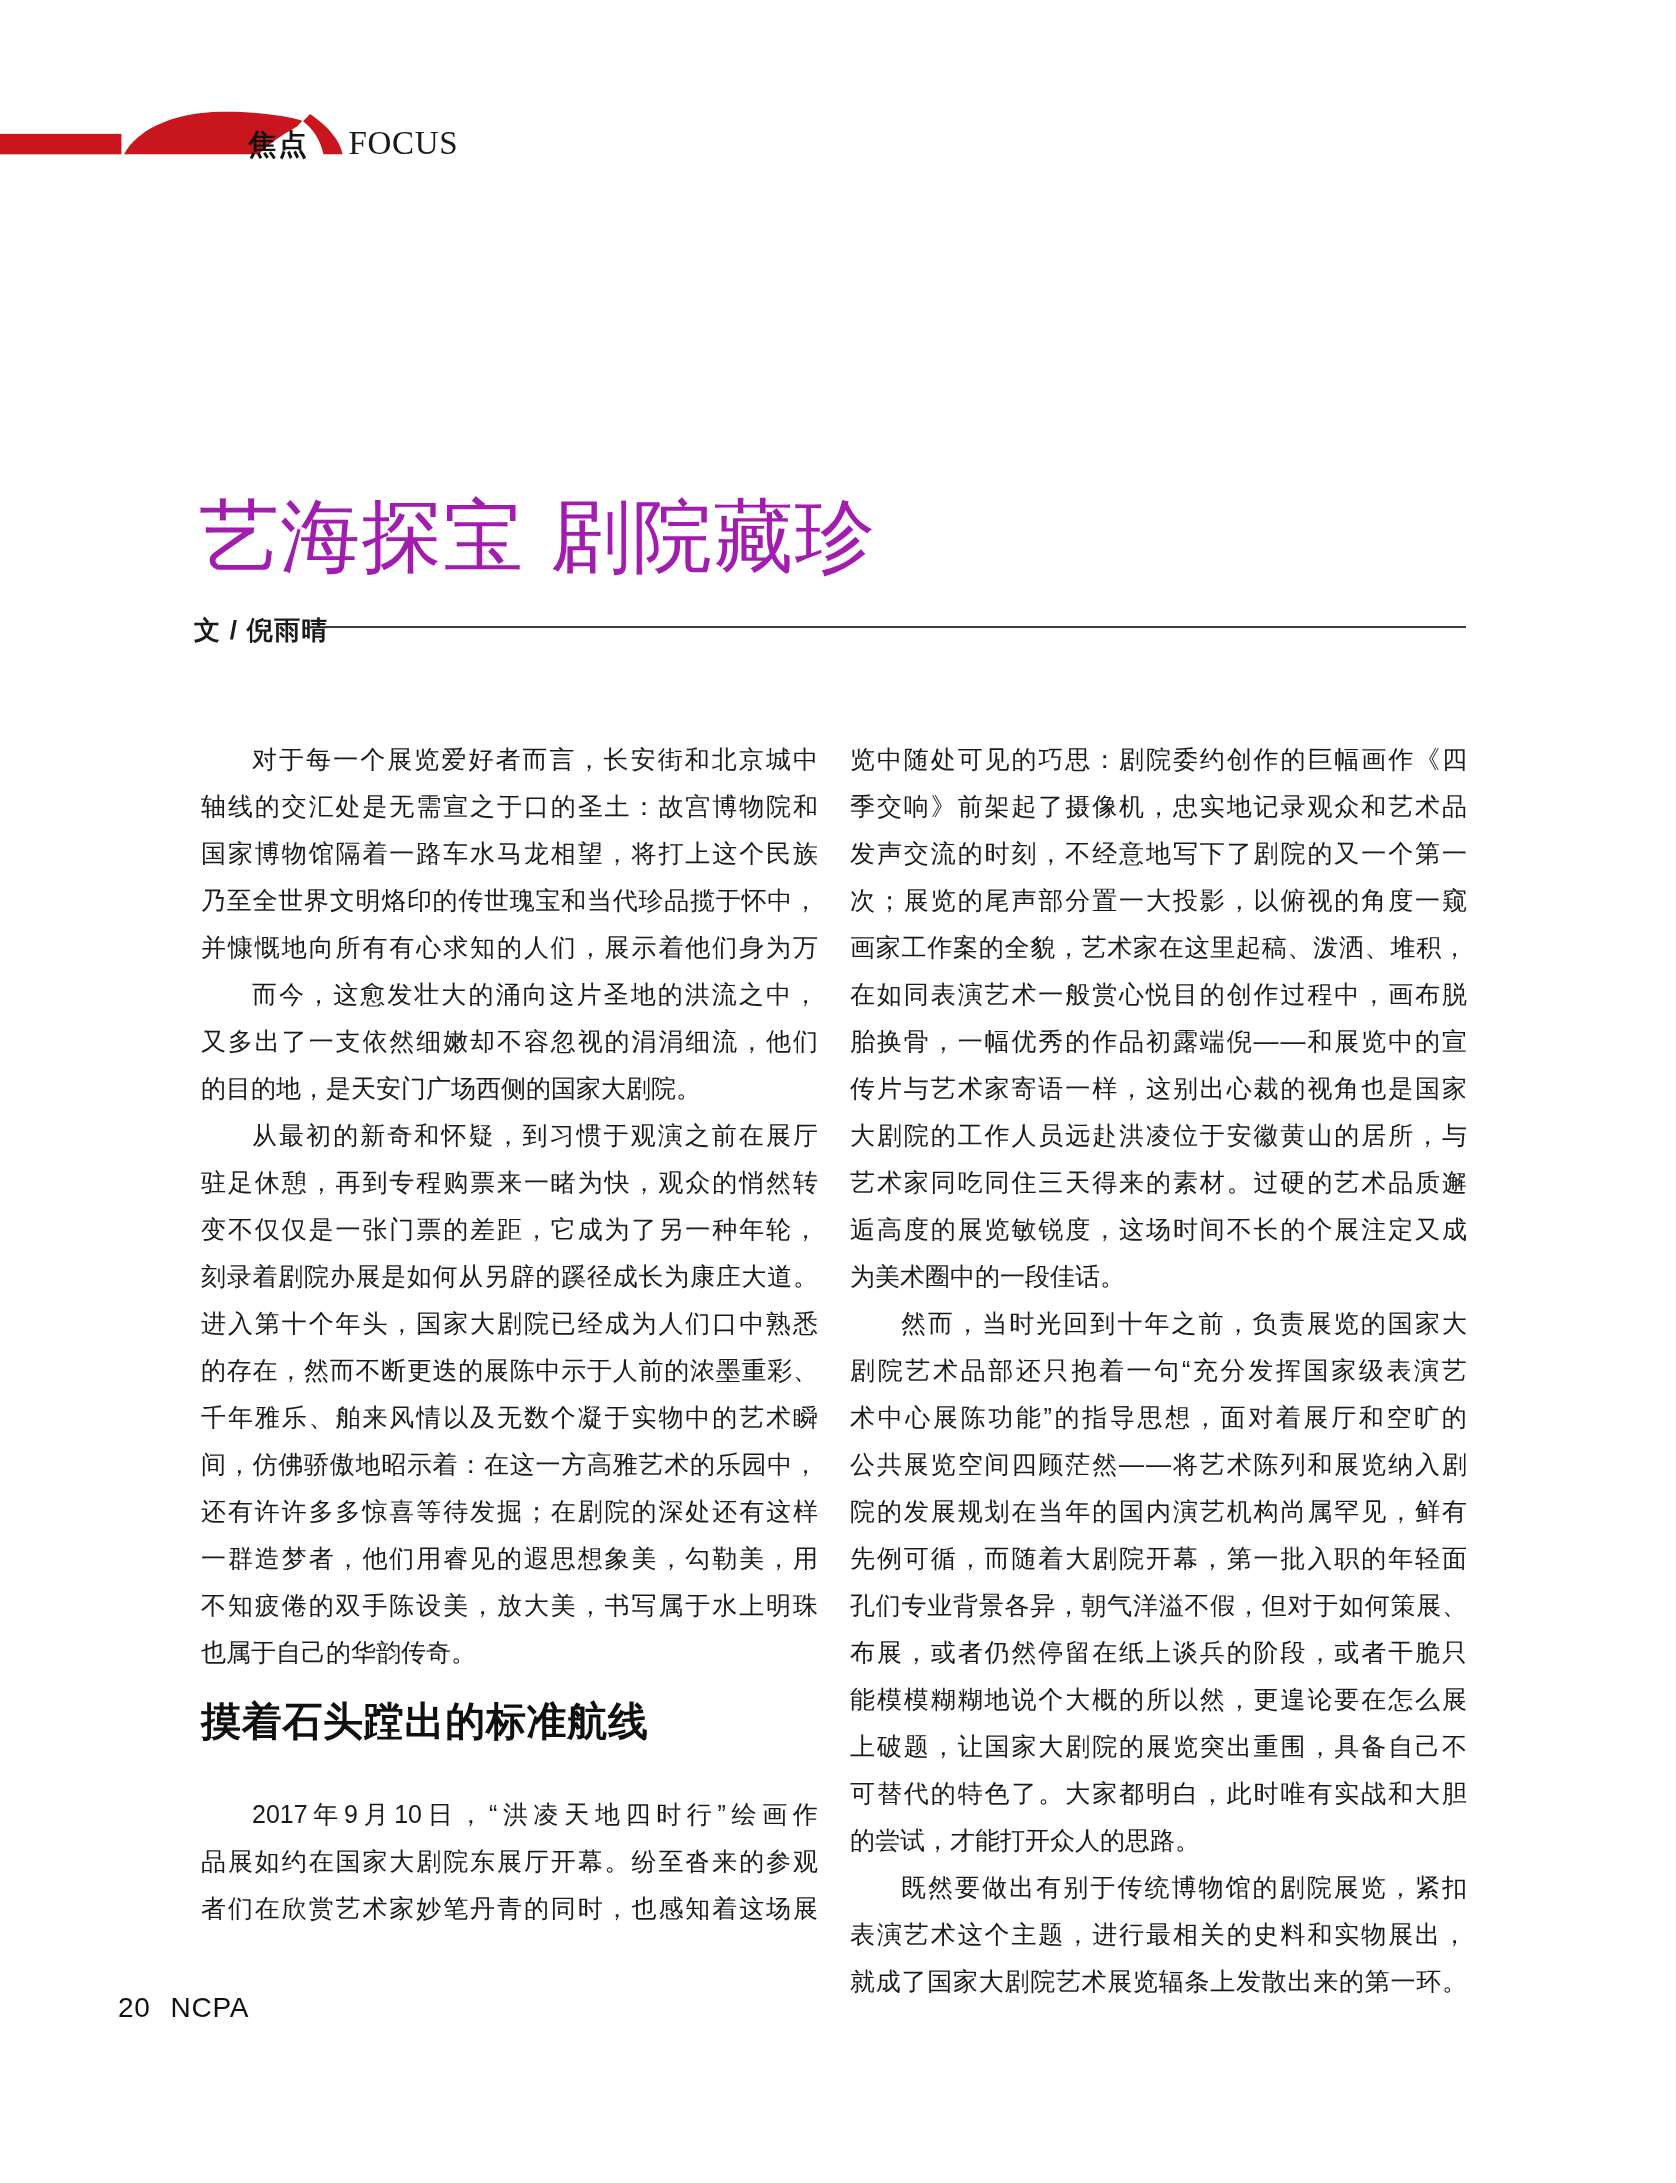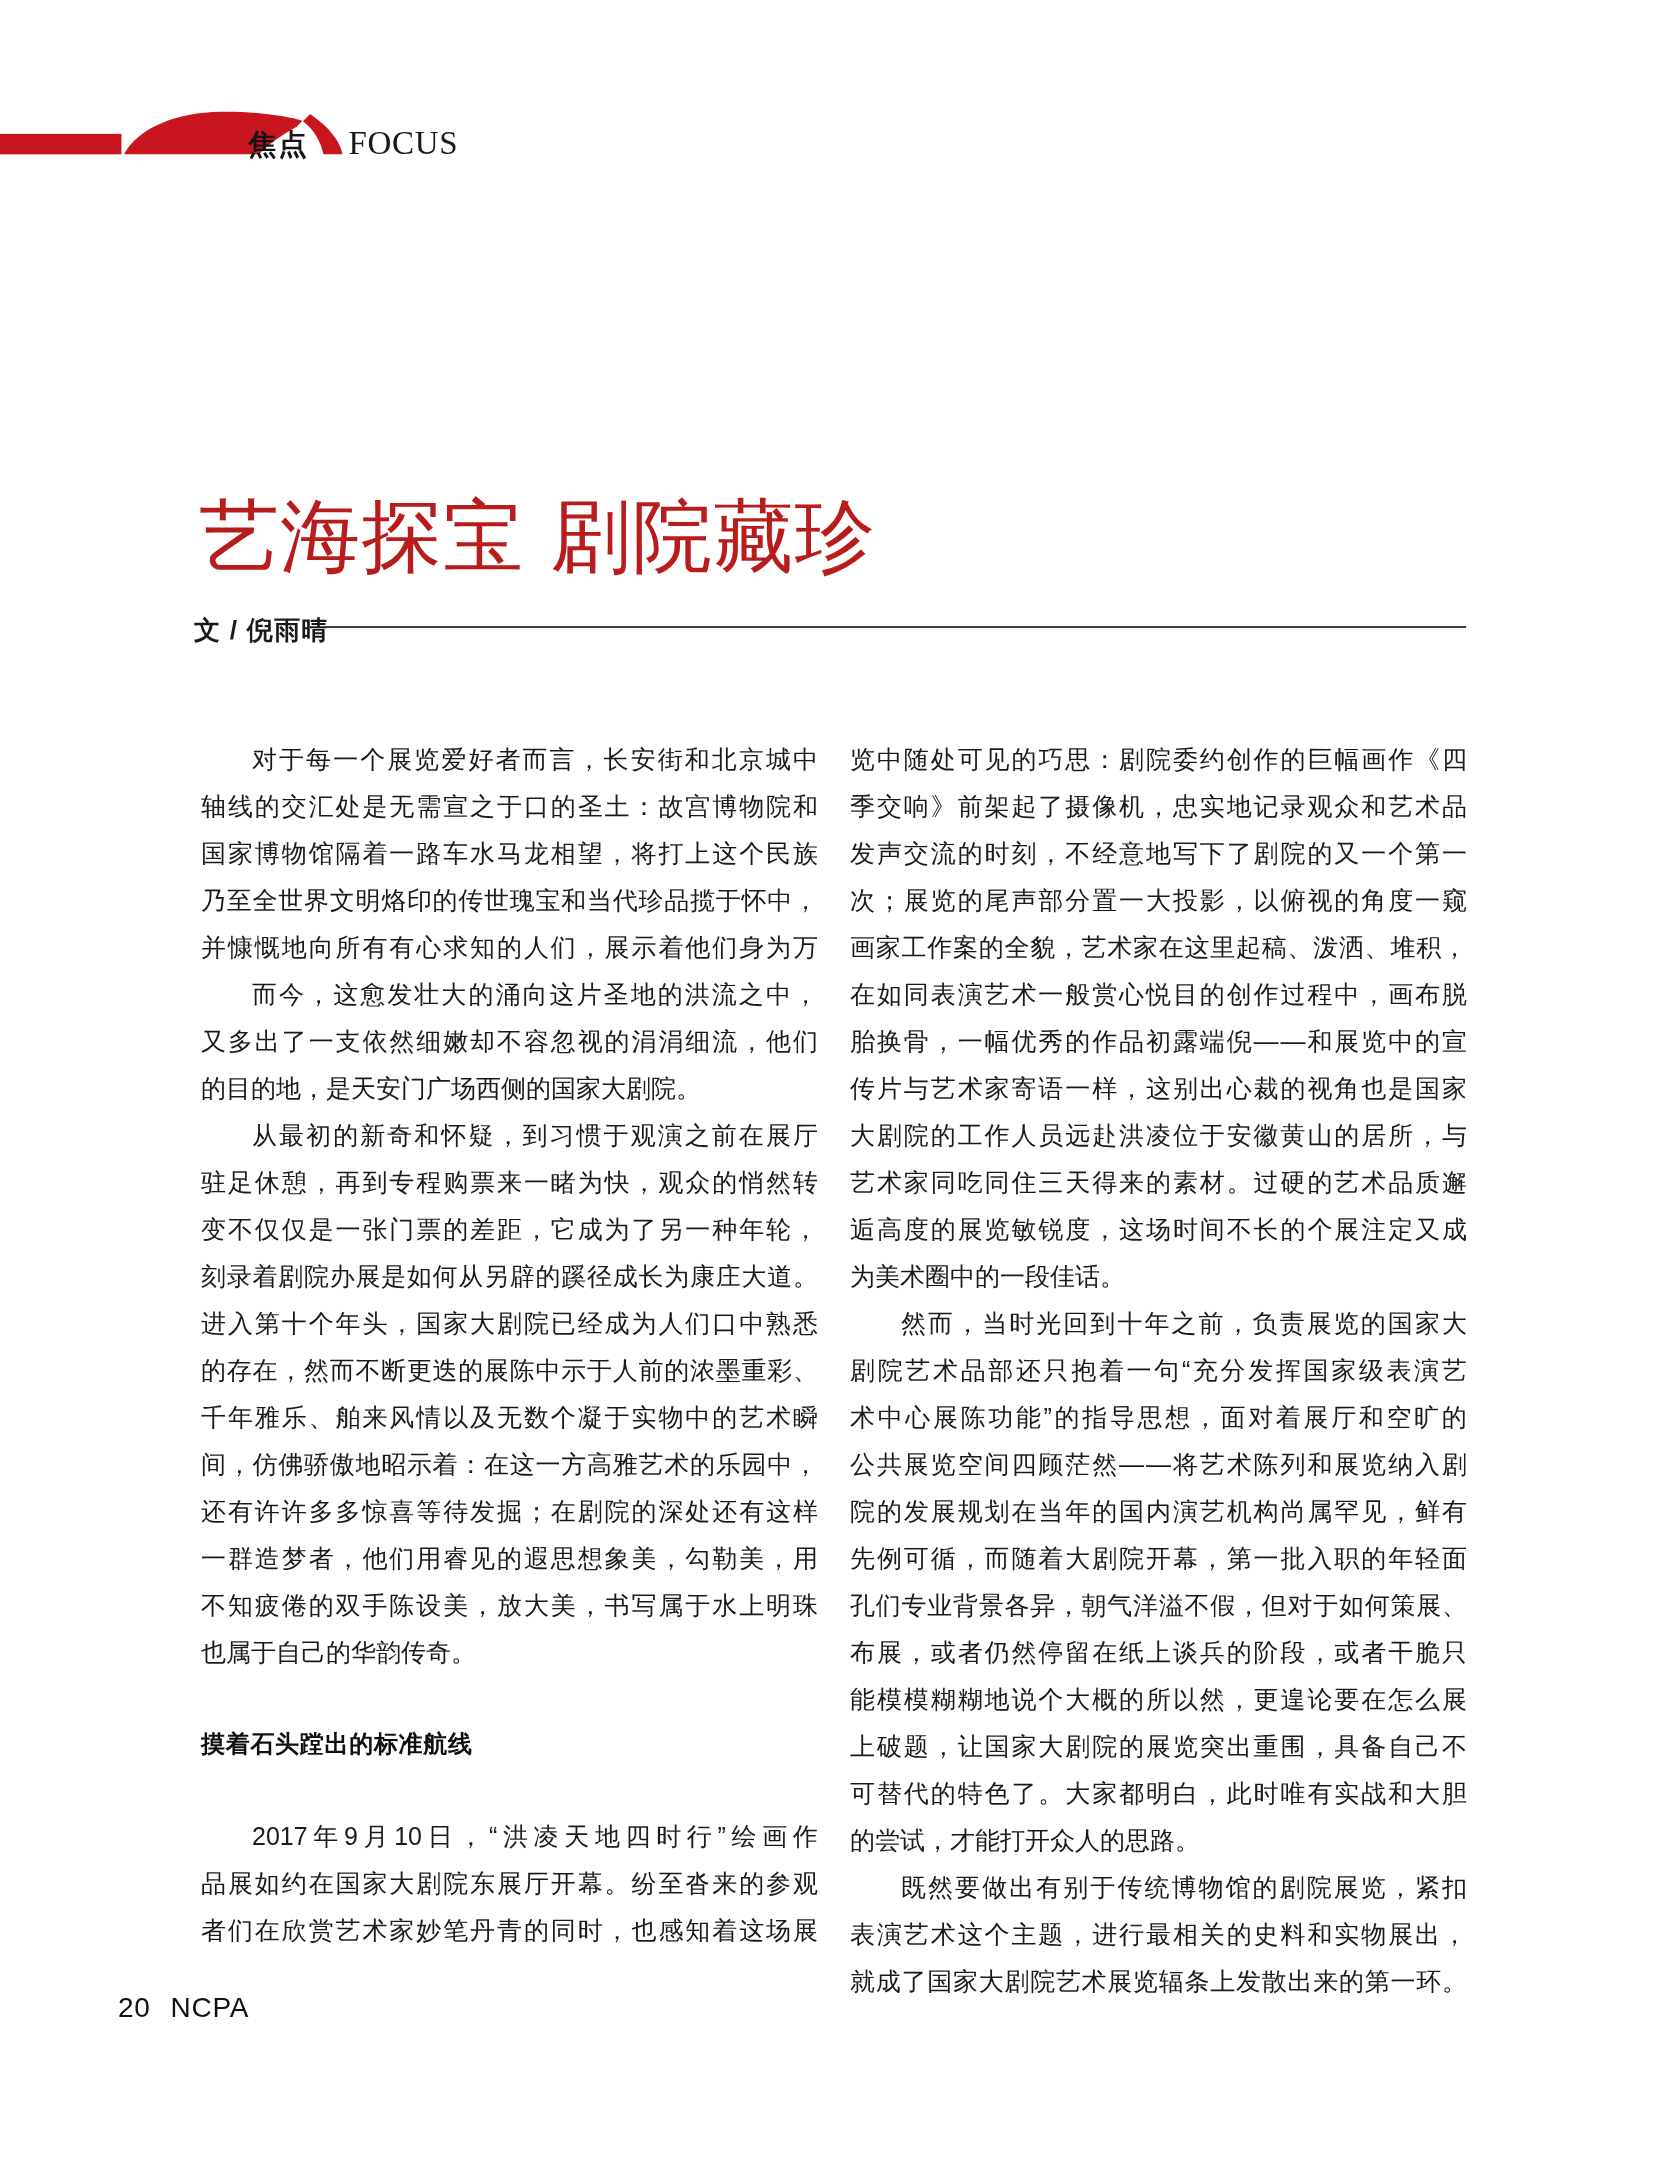--- a/index.html
+++ b/index.html
@@ -2,31 +2,31 @@
 <html style="font-size:10.6px"><head>
 <meta charset="utf-8">
 <style>
   html,body{margin:0;padding:0;background:#ffffff;}
   .page{position:relative;width:1596px;height:2183px;background:#ffffff;overflow:hidden;
         font-family:"Liberation Sans",sans-serif;}
   .banner{position:absolute;left:0;top:106px;}
   .banner .cn{font-family:"Liberation Sans",sans-serif;font-weight:700;font-size:43px;letter-spacing:3px;fill:#141414;}
   .banner .en{font-family:"Liberation Serif",serif;font-weight:400;font-size:50px;letter-spacing:1px;fill:#1a1a1a;}
   .title{position:absolute;left:199px;top:433px;font-family:"DejaVu Serif",serif;font-weight:400;
-         font-size:80px;line-height:99px;letter-spacing:1.3px;color:#b91c1c;white-space:nowrap;}
+         font-size:80px;line-height:99px;letter-spacing:1.3px;color:#a21caf;white-space:nowrap;}
   .byline{position:absolute;left:194px;top:613px;font-size:26px;font-weight:700;color:#1a1a1a;letter-spacing:1.3px;}
   .byline-rule{position:absolute;left:325px;top:626px;width:1141px;height:2px;background:#3f3f3f;}
   .column{position:absolute;top:736px;width:617px;}
   .col-left{left:201px;}
   .col-right{left:850px;}
   .line{height:47px;display:flex;justify-content:space-between;align-items:center;
         font-size:25px;color:#1a1a1a;white-space:nowrap;}
   .line.indent{padding-left:51px;}
   .line.plain{display:block;line-height:47px;}
-  .subhead{height:47px;line-height:47px;margin:44px 0 46px 0;font-size:24px;font-weight:700;color:#101010;letter-spacing:0.7px;}
+  .subhead{height:47px;line-height:47px;margin:22px 0 46px 0;font-size:40px;font-weight:700;color:#101010;letter-spacing:0.7px;}
   .footer{position:absolute;left:118px;top:1992px;font-size:28px;font-weight:500;color:#111;letter-spacing:0.7px;}
   .footer .brand{margin-left:20px;}
 </style>
 </head>
 <body>
 
 <div class="page">
 
   <svg class="banner" width="462" height="61" viewBox="0 0 700 92">
     <rect x="0" y="42" width="184" height="31" fill="#c9151e"></rect>

